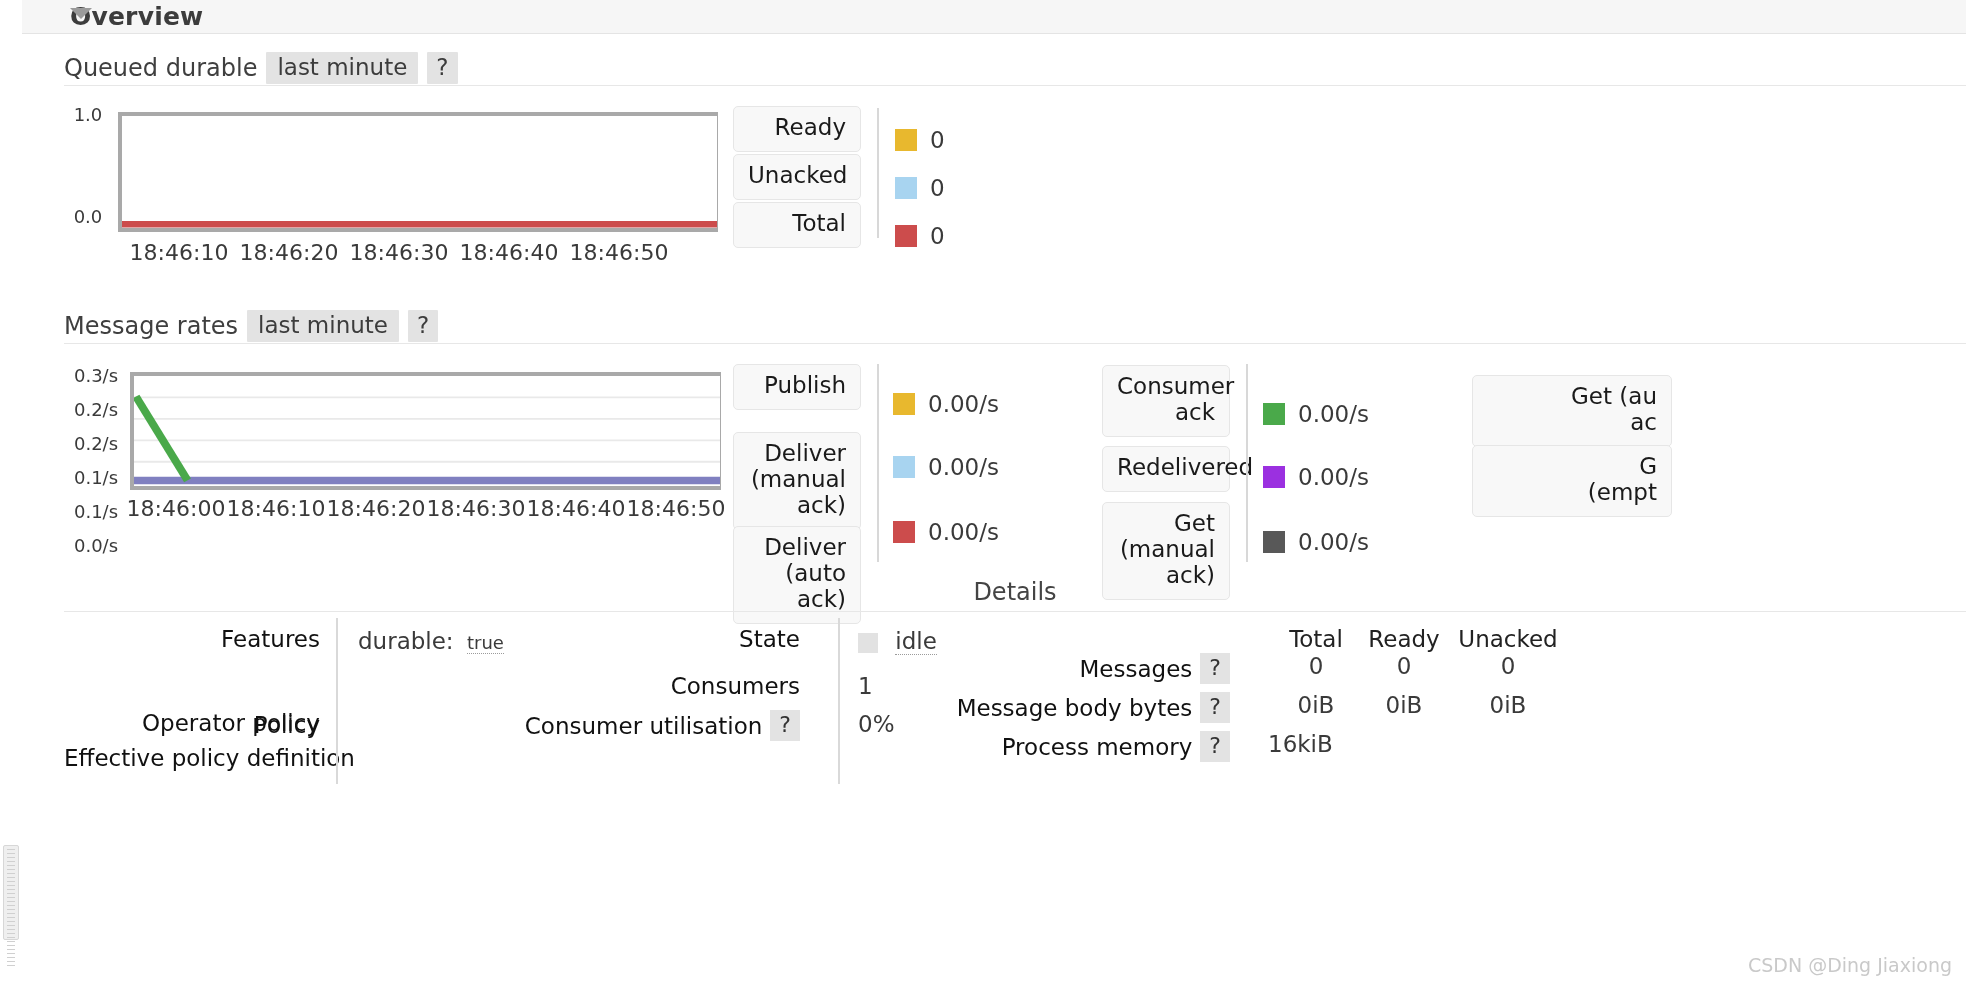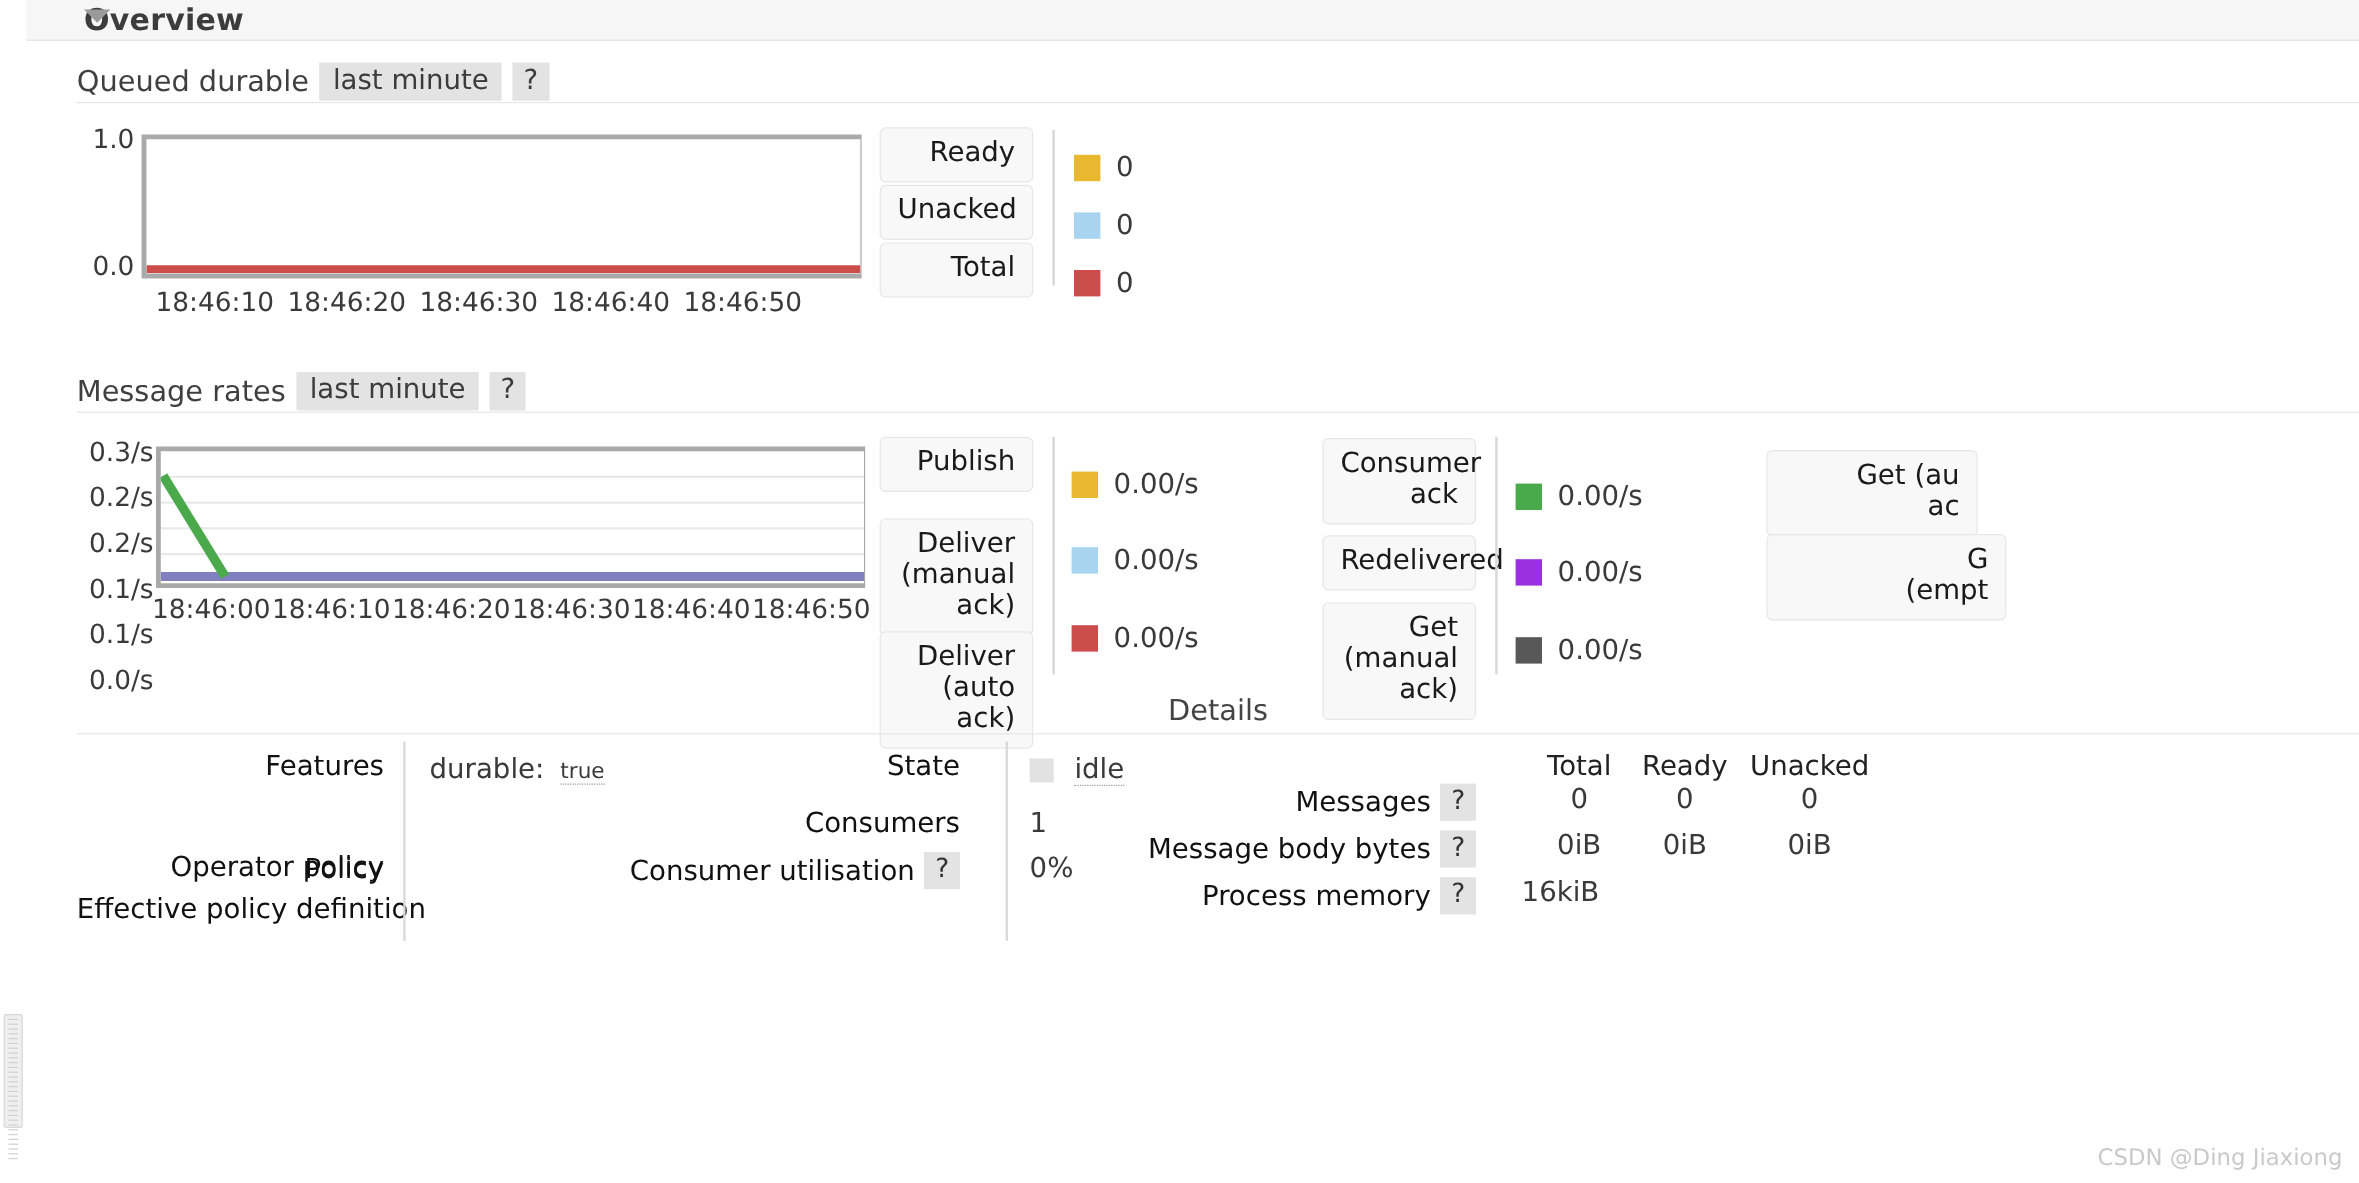--- a/index.html
+++ b/index.html
@@ -86,22 +86,22 @@
     font-size: 24px; color: #444;
     height: 34px;
     border-bottom: 1px solid #e7e7e7;
     width: 1944px;
   }
 
   
   .chart-wrap { position: absolute; }
   .ylabels {
     position: absolute;
-    text-align: right;
-    font-size: 22px;
+    text-align: center;
+    font-size: 18px;
     color: #3a3a3a;
     white-space: nowrap;
   }
   .ylabels div { line-height: 1; }
   .plot {
     position: absolute;
     background: #ffffff;
     border-left: 4px solid #a9a9a9;
     border-top: 4px solid #a9a9a9;
     border-right: 1px solid #a9a9a9;
@@ -401,21 +401,21 @@
       <span class="val-txt">0.00/s</span>
     </div>
     <div class="val-row" style="height:64px;">
       <span class="swatch" style="background:#585858;"></span>
       <span class="val-txt">0.00/s</span>
     </div>
   </div>
 
   <div class="legend-col" style="left:1472px; top:368px; width:200px;">
     <div class="legend-row" style="height:66px; margin-bottom:14px;">
-      <button class="legend-btn" style="width:176px; white-space:pre-line;margin-top:20px;">Get (au
+      <button class="legend-btn" style="width:200px; white-space:pre-line;margin-top:20px;">Get (au
 ac</button>
     </div>
     <div class="legend-row" style="height:66px;">
       <button class="legend-btn" style="width:200px; white-space:pre-line;">G
 (empt</button>
     </div>
   </div>
 
   <div class="plain-title" style="left:64px; top:578px; width:1902px;text-align:center;">Details</div>
 

